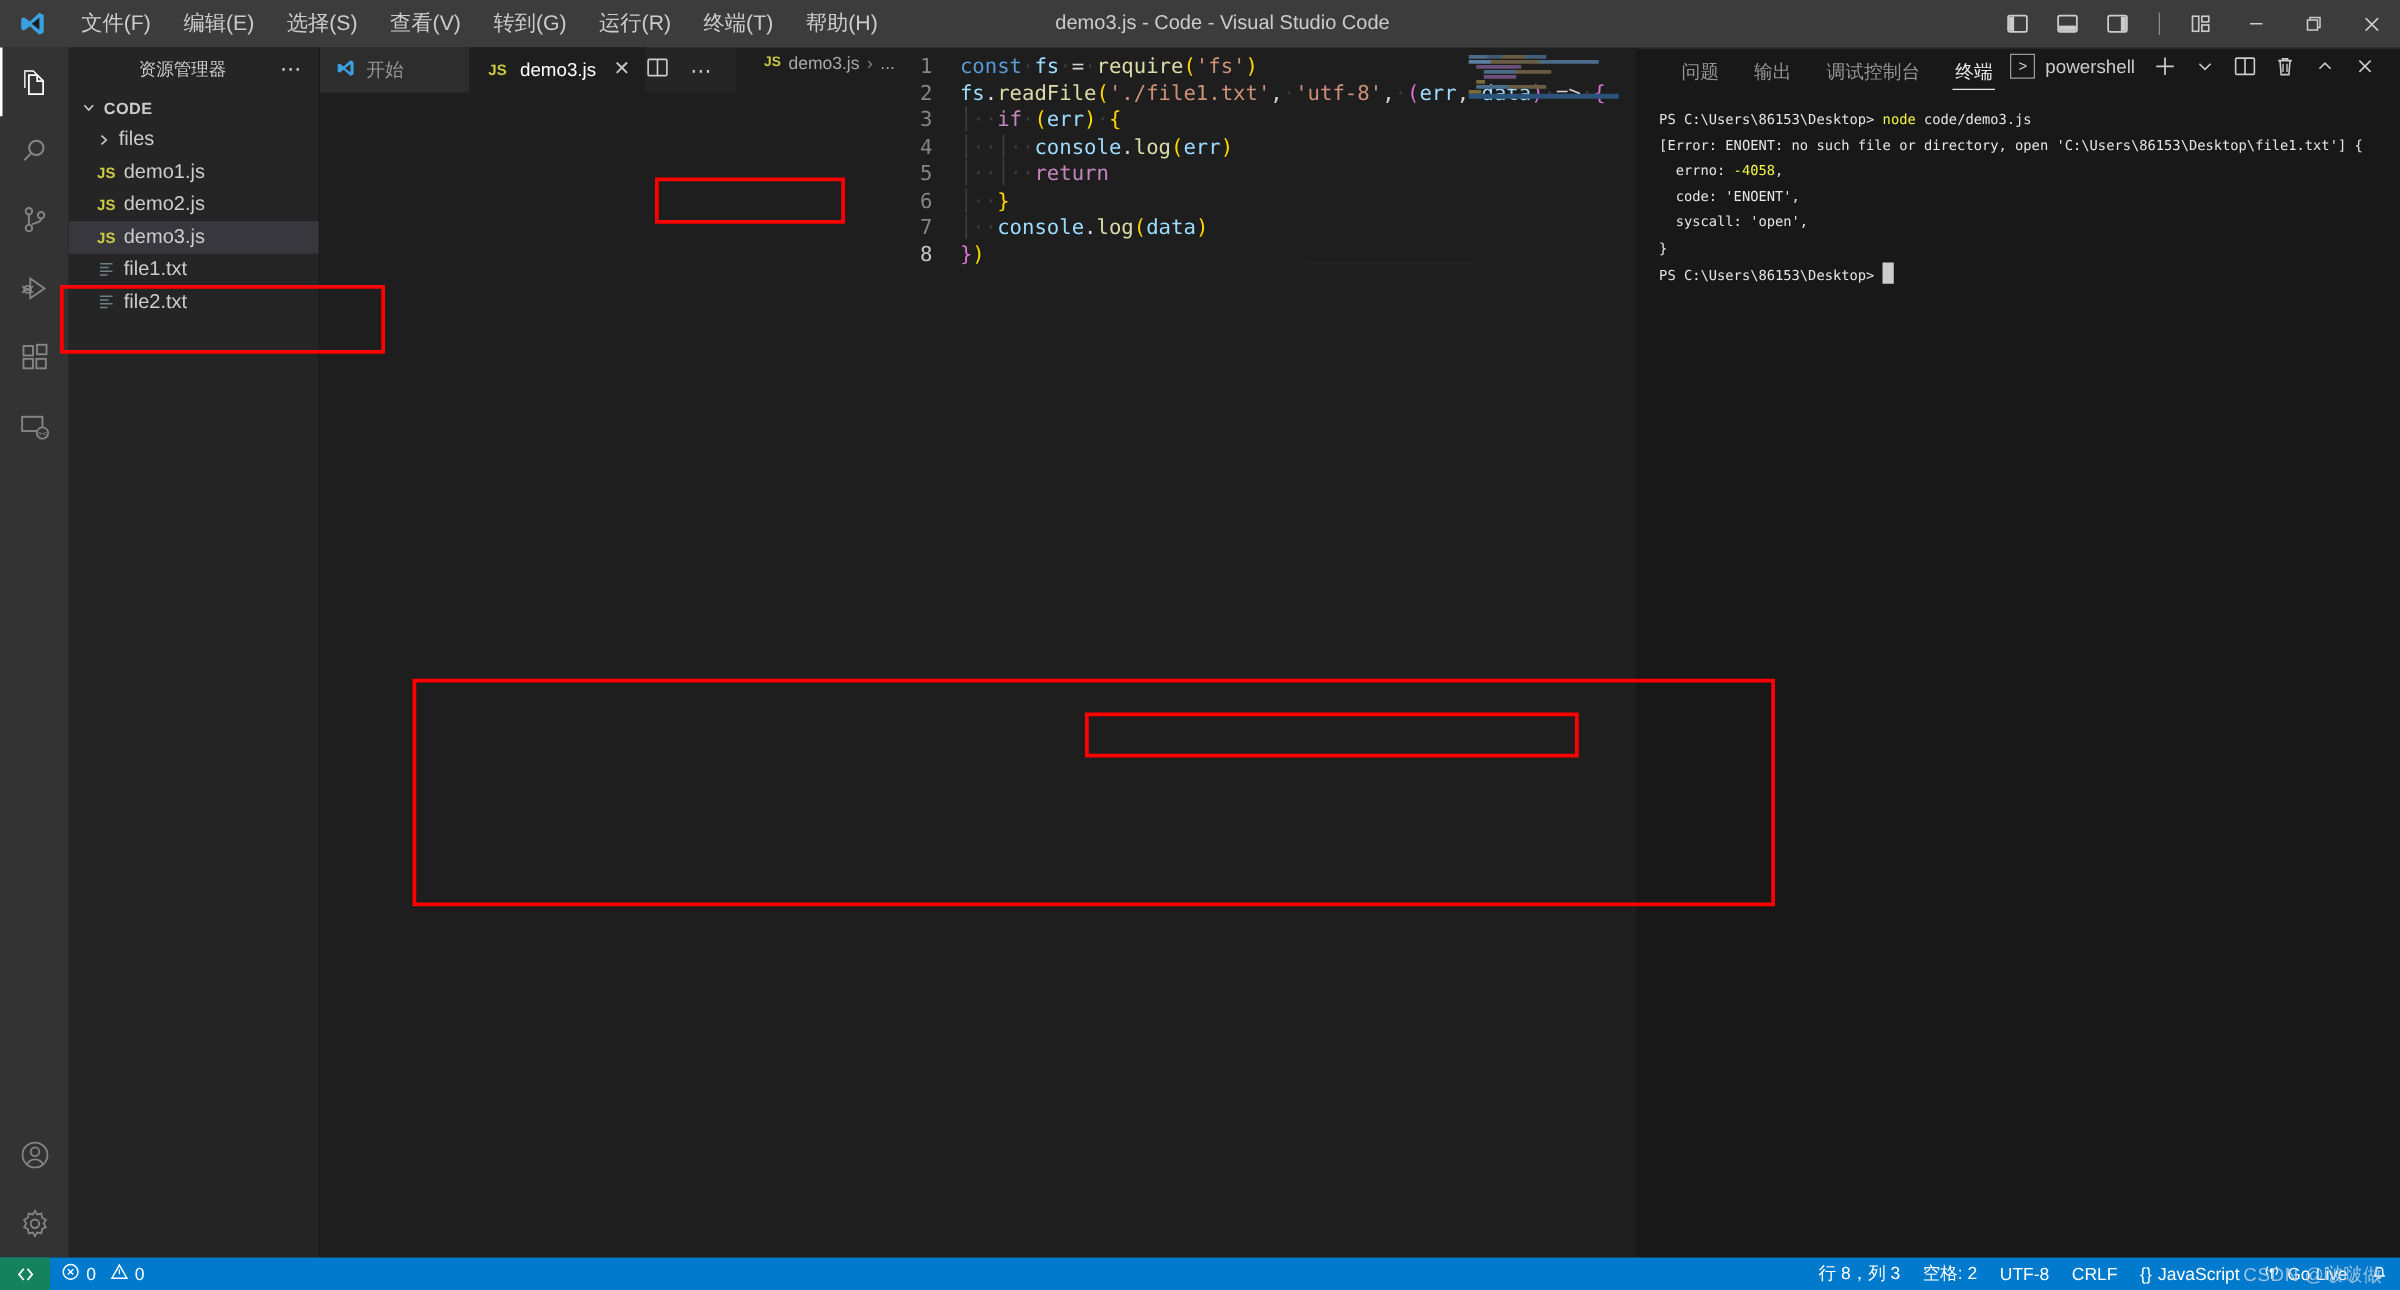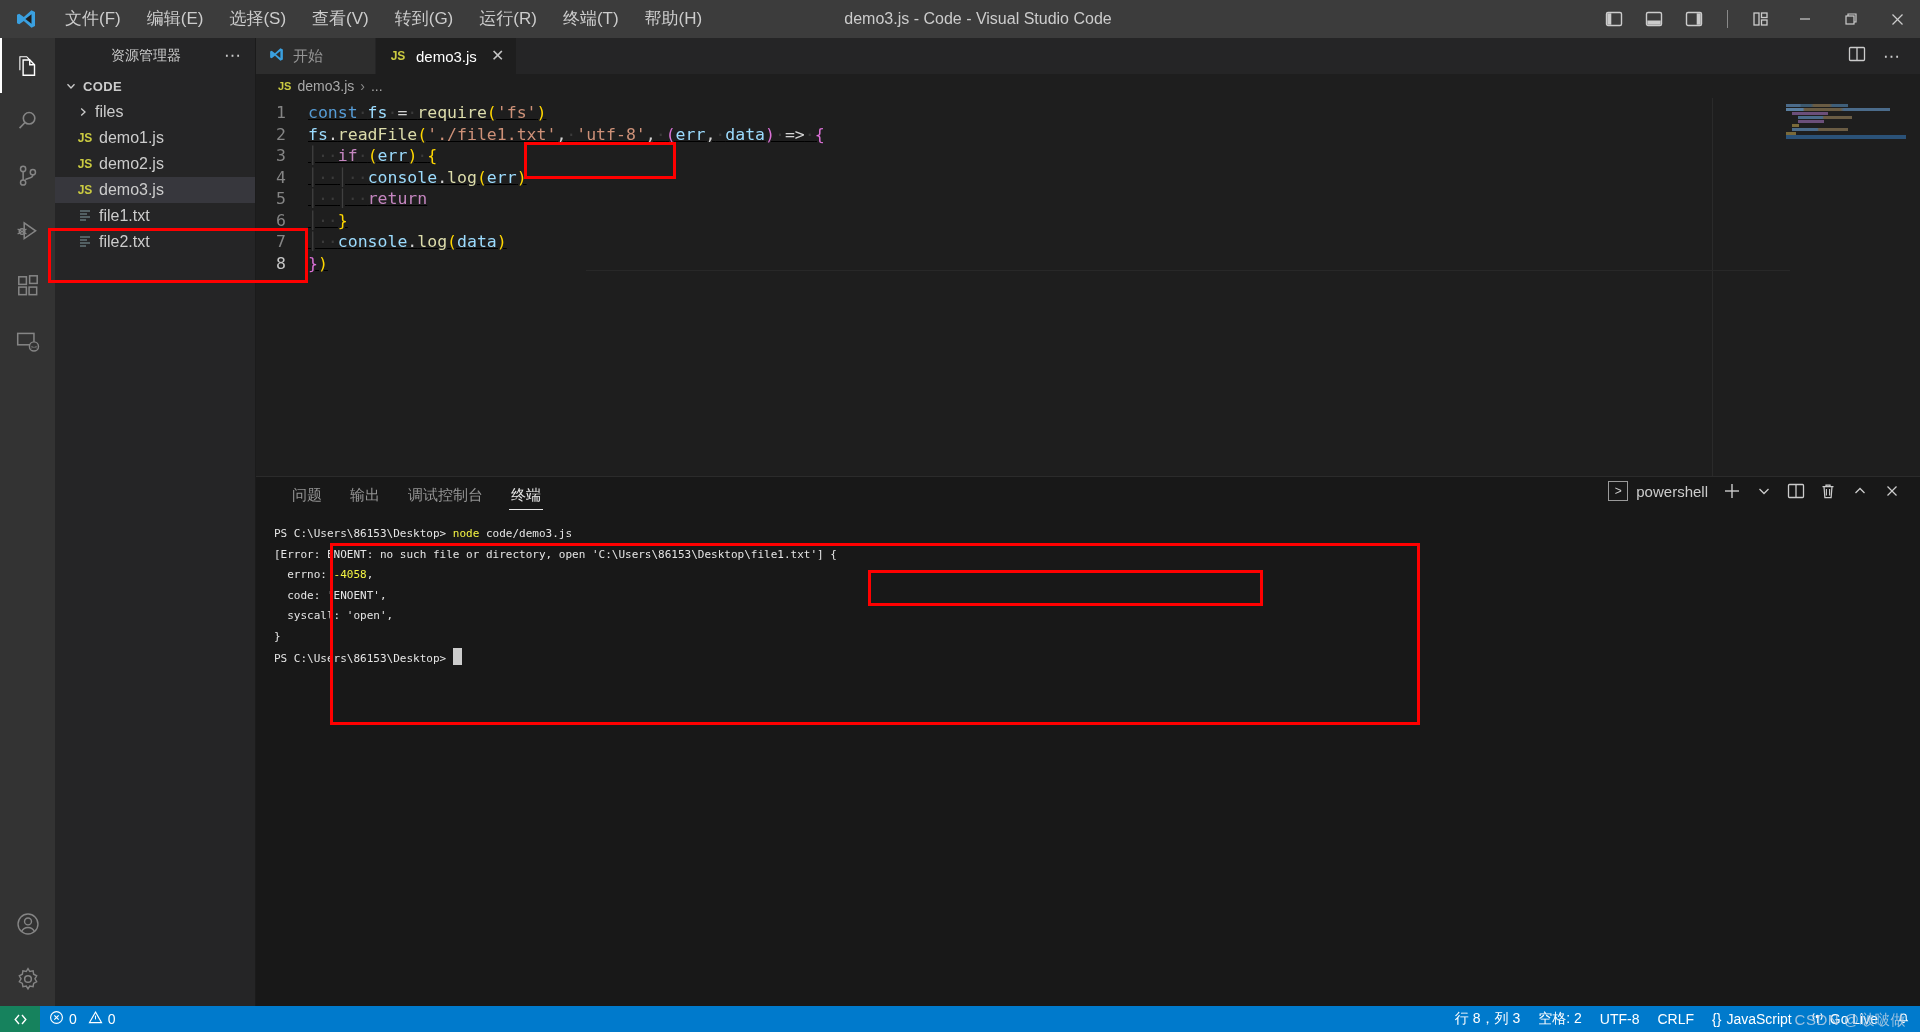--- a/index.html
+++ b/index.html
@@ -73,21 +73,21 @@
   .js-badge { color: #cbcb41; font-size: 12px; font-weight: bold; width: 20px; text-align: center; }
   .txt-badge { color: #6d8086; font-size: 14px; width: 20px; text-align: center; }
   .tree-label { padding-left: 4px; }
   .sb-bottom { border-top: 1px solid #1b1b1b; }
   .sb-section {
     height: 26px; display: flex; align-items: center; color: #cccccc;
     font-size: 15px; padding-left: 8px; border-top: 1px solid #1b1b1b;
   }
 
   
-  .main { flex: 1 1 auto; display: flex; flex-direction: column; min-width: 0; background: #1e1e1e; }
+  .main { flex: 1 1 auto; display: flex; flex-direction: row; min-width: 0; background: #1e1e1e; }
 
   .tabsbar { height: 36px; background: #252526; display: flex; align-items: stretch; flex: 0 0 36px; }
   .tab {
     display: flex; align-items: center; gap: 8px; padding: 0 12px; min-width: 120px;
     background: #2d2d2d; color: #969696; font-size: 15px; border-right: 1px solid #252526;
     position: relative;
   }
   .tab.active { background: #1e1e1e; color: #ffffff; }
   .tab.active::before {
     content: ""; position: absolute; left: 0; right: 0; top: 0; height: 1px; background: #1e1e1e;
@@ -105,21 +105,21 @@
   .editor-area { flex: 1 1 auto; position: relative; overflow: hidden; min-height: 0; }
   .code {
     font-family: "DejaVu Sans Mono", "Liberation Mono", monospace;
     font-size: 16.5px; line-height: 21.5px; padding-top: 4px;
   }
   .code-line { display: flex; height: 21.5px; white-space: pre; }
   .ln {
     width: 52px; text-align: right; padding-right: 22px; color: #858585; flex: 0 0 52px;
   }
   .ln.cur { color: #c6c6c6; }
-  .code-text { position: relative; text-decoration: underline; }
+  .code-text { position: relative; }
   .tok-key { color: #569cd6; }
   .tok-ctrl { color: #c586c0; }
   .tok-var { color: #9cdcfe; }
   .tok-fn { color: #dcdcaa; }
   .tok-str { color: #ce9178; }
   .tok-op { color: #d4d4d4; }
   .tok-plain { color: #d4d4d4; }
   .tok-p1 { color: #ffd700; }
   .tok-p2 { color: #da70d6; }
   .ws { color: #3b3b3b; }

